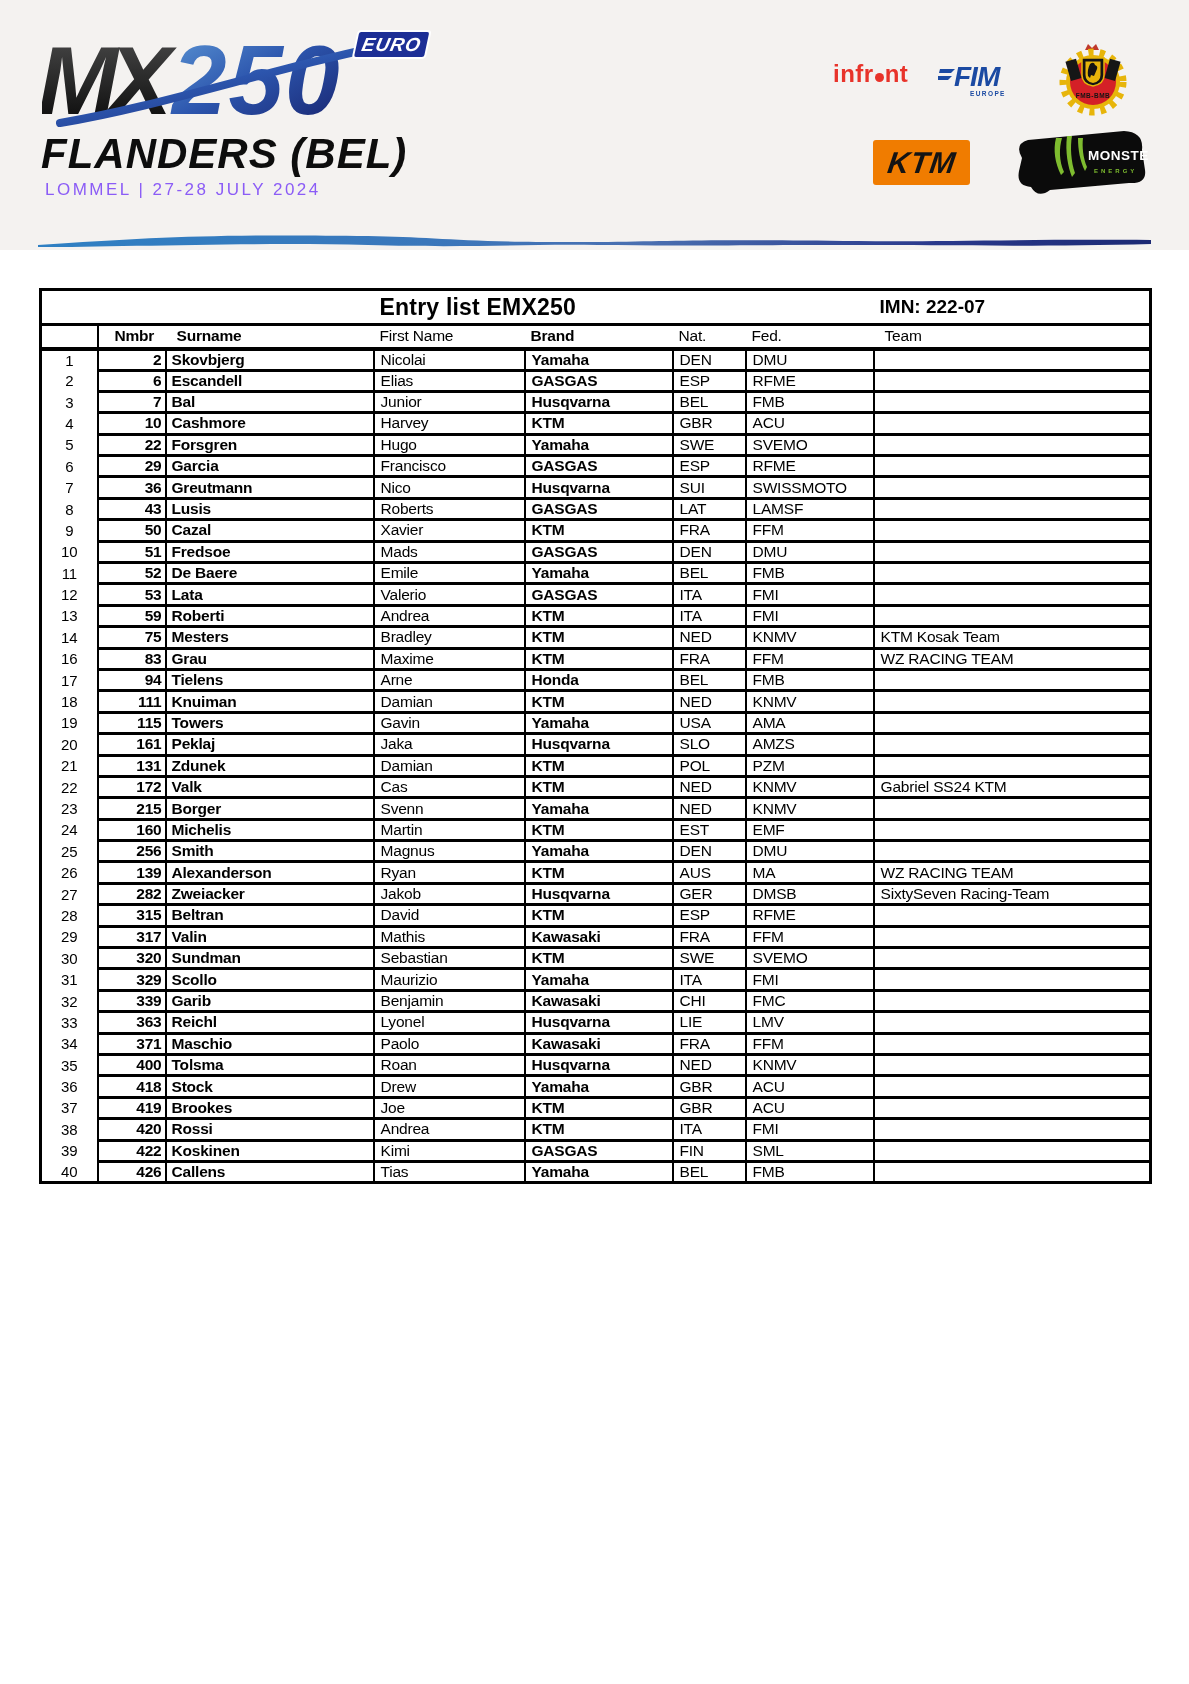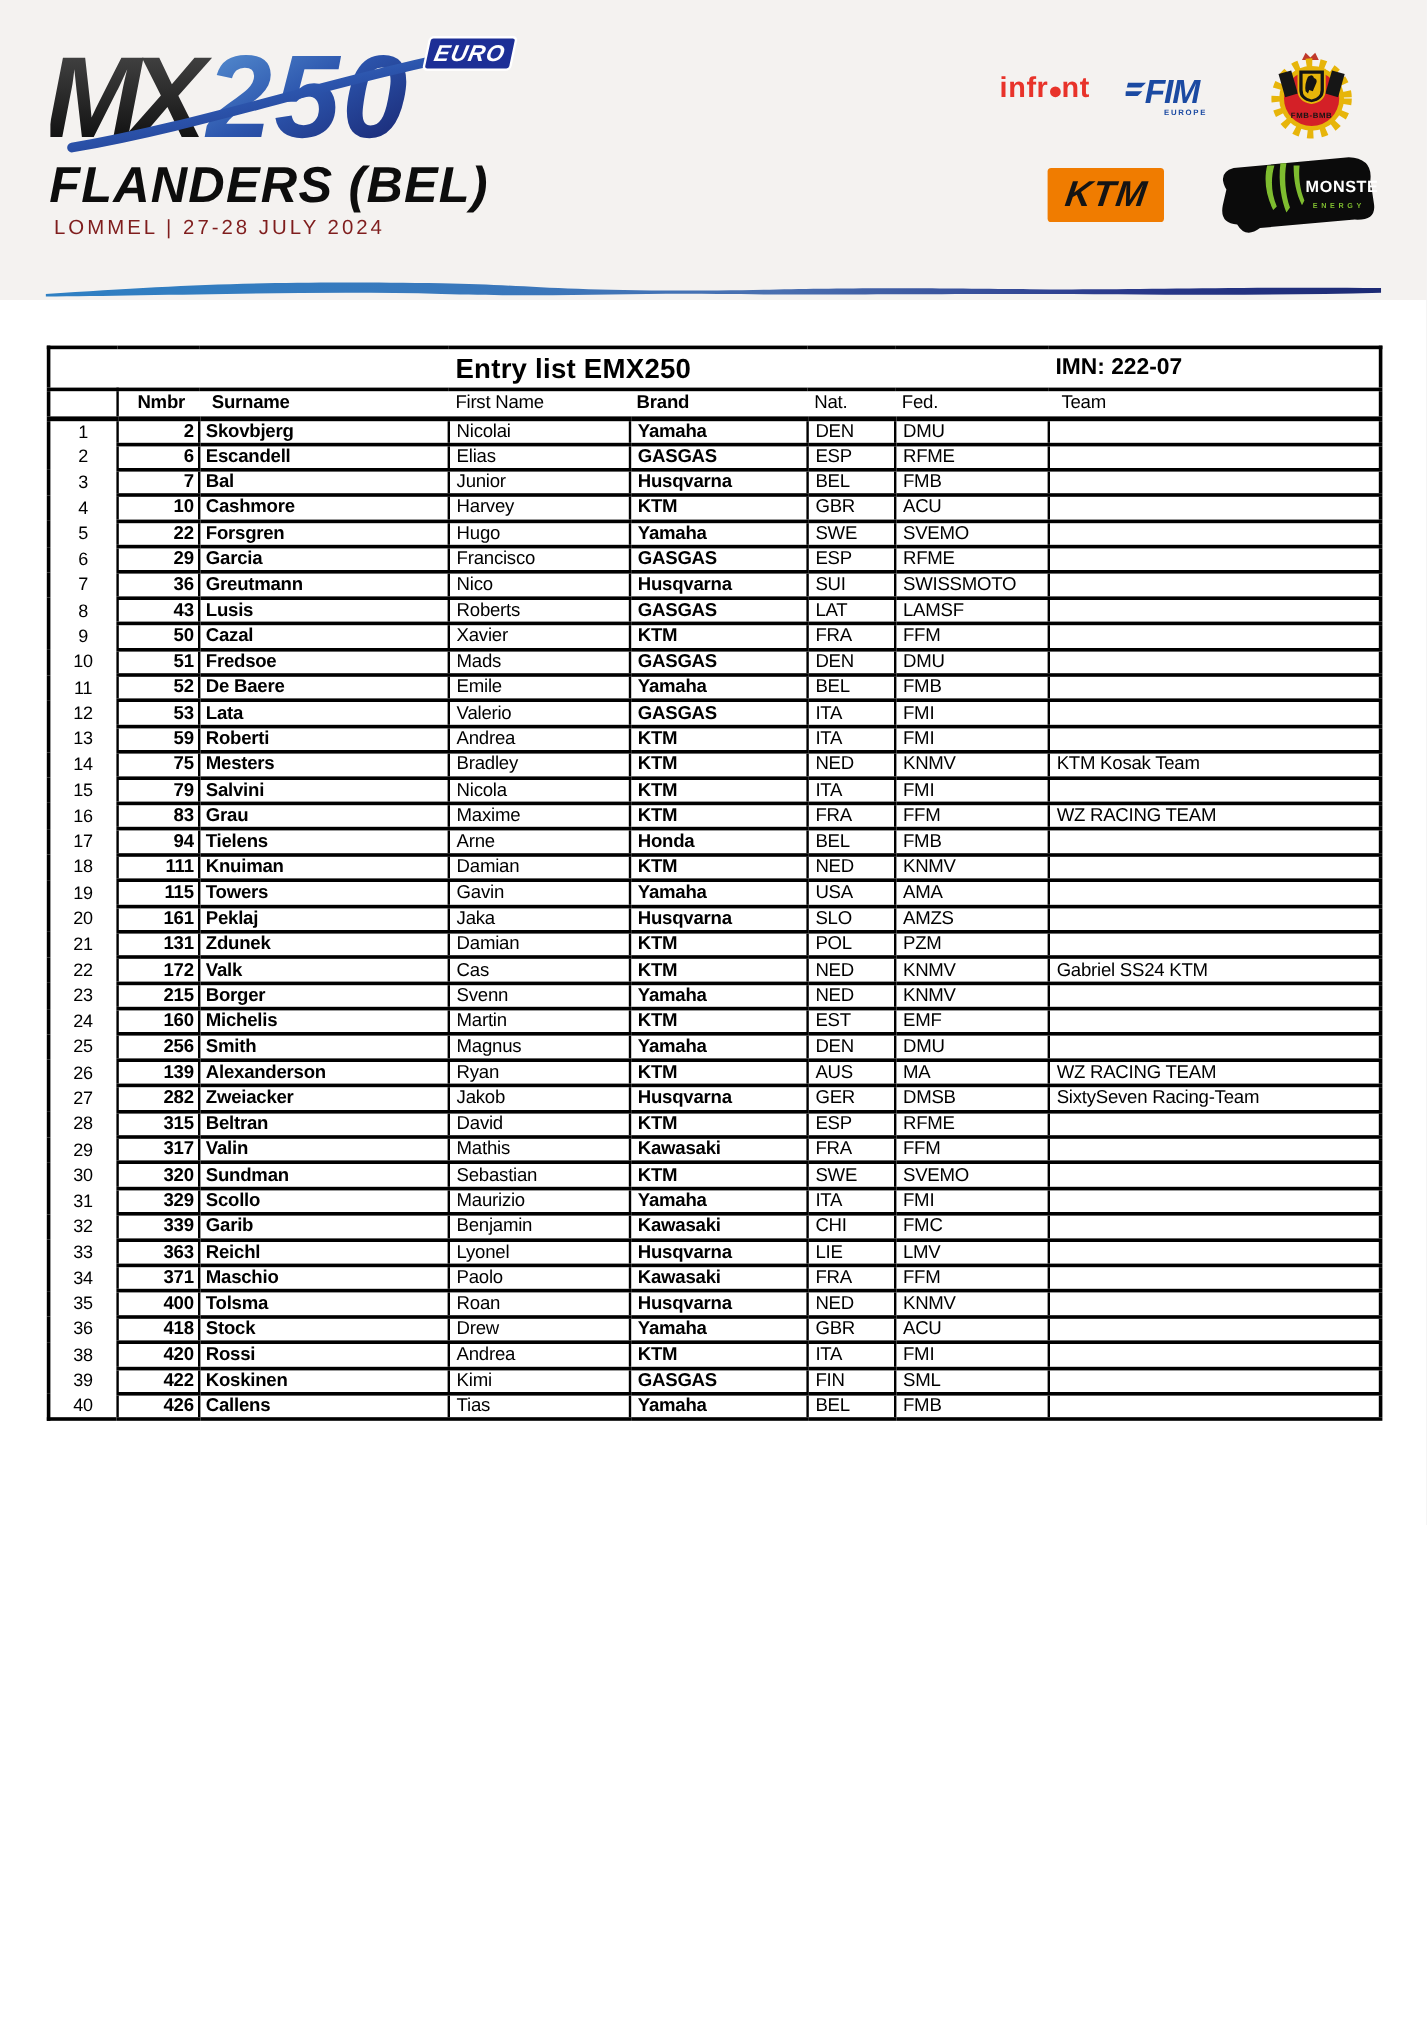--- a/index.html
+++ b/index.html
@@ -3,21 +3,21 @@
 <meta charset="utf-8">
 <style>
   * { margin:0; padding:0; box-sizing:border-box; }
   body { background:#dcdcdc; font-family:"Liberation Sans", sans-serif; }
   .page { position:relative; width:1189px; height:1684px; background:#ffffff; margin:0 auto; overflow:hidden; }
   .top-band { position:absolute; left:0; top:0; width:1189px; height:250px; background:#f4f2f0; }
 
   
   .mx-logo { position:absolute; left:42px; top:24px; }
   .event-title { position:absolute; left:41px; top:130px; font-size:42px; font-weight:900; font-style:italic; letter-spacing:1px; color:#0d0d0d; }
-  .event-subtitle { position:absolute; left:45px; top:180px; font-size:17px; font-weight:500; letter-spacing:2.5px; color:#7f1d1d; }
+  .event-subtitle { position:absolute; left:45px; top:180px; font-size:17px; font-weight:500; letter-spacing:2.5px; color:#8b5cf6; }
 
   
   .infront { position:absolute; left:833px; top:60px; color:#e8332a; font-weight:800; font-size:24px; letter-spacing:0.5px; }
   .infront .dot { display:inline-block; width:9px; height:9px; background:#e8332a; border-radius:50%; margin:0 1px; }
   .fim { position:absolute; left:938px; top:56px; }
   .fmb { position:absolute; left:1056px; top:36px; }
   .ktm-box { position:absolute; left:873px; top:140px; width:97px; height:45px; background:#f07c00; border-radius:3px; display:flex; align-items:center; justify-content:center; }
   .ktm-box span { font-size:30px; font-weight:900; font-style:italic; color:#141414; transform:skewX(-8deg); letter-spacing:1px; }
   .monster { position:absolute; left:1006px; top:126px; }
 
@@ -292,30 +292,20 @@
     <td class="c-pos">14</td>
     <td class="c-nmbr">75</td>
     <td class="c-surname">Mesters</td>
     <td class="c-first">Bradley</td>
     <td class="c-brand">KTM</td>
     <td class="c-nat">NED</td>
     <td class="c-fed">KNMV</td>
     <td class="c-team">KTM Kosak Team</td>
   </tr>
           <tr class="data-row">
-    <td class="c-pos">15</td>
-    <td class="c-nmbr">79</td>
-    <td class="c-surname">Salvini</td>
-    <td class="c-first">Nicola</td>
-    <td class="c-brand">KTM</td>
-    <td class="c-nat">ITA</td>
-    <td class="c-fed">FMI</td>
-    <td class="c-team"></td>
-  </tr>
-          <tr class="data-row">
     <td class="c-pos">16</td>
     <td class="c-nmbr">83</td>
     <td class="c-surname">Grau</td>
     <td class="c-first">Maxime</td>
     <td class="c-brand">KTM</td>
     <td class="c-nat">FRA</td>
     <td class="c-fed">FFM</td>
     <td class="c-team">WZ RACING TEAM</td>
   </tr>
           <tr class="data-row">
@@ -512,20 +502,30 @@
     <td class="c-pos">36</td>
     <td class="c-nmbr">418</td>
     <td class="c-surname">Stock</td>
     <td class="c-first">Drew</td>
     <td class="c-brand">Yamaha</td>
     <td class="c-nat">GBR</td>
     <td class="c-fed">ACU</td>
     <td class="c-team"></td>
   </tr>
           <tr class="data-row">
+    <td class="c-pos">37</td>
+    <td class="c-nmbr">419</td>
+    <td class="c-surname">Brookes</td>
+    <td class="c-first">Joe</td>
+    <td class="c-brand">KTM</td>
+    <td class="c-nat">GBR</td>
+    <td class="c-fed">ACU</td>
+    <td class="c-team"></td>
+  </tr>
+          <tr class="data-row">
     <td class="c-pos">38</td>
     <td class="c-nmbr">420</td>
     <td class="c-surname">Rossi</td>
     <td class="c-first">Andrea</td>
     <td class="c-brand">KTM</td>
     <td class="c-nat">ITA</td>
     <td class="c-fed">FMI</td>
     <td class="c-team"></td>
   </tr>
           <tr class="data-row">

